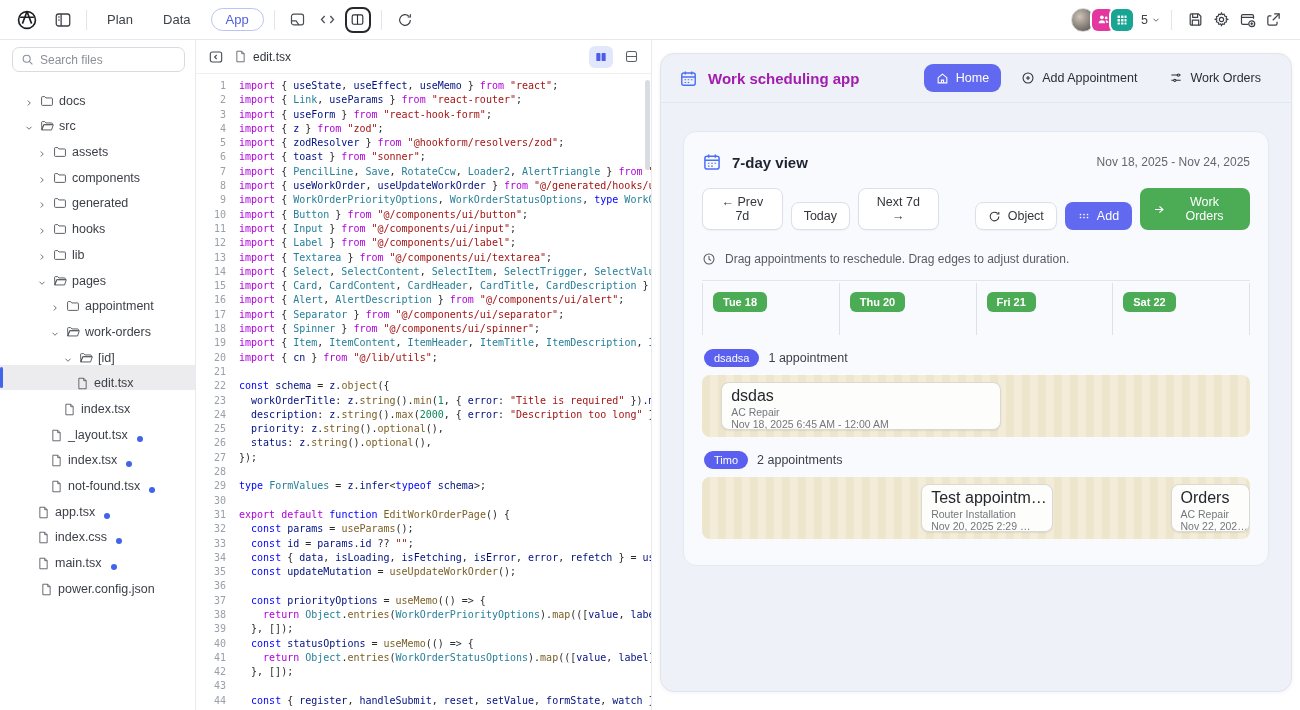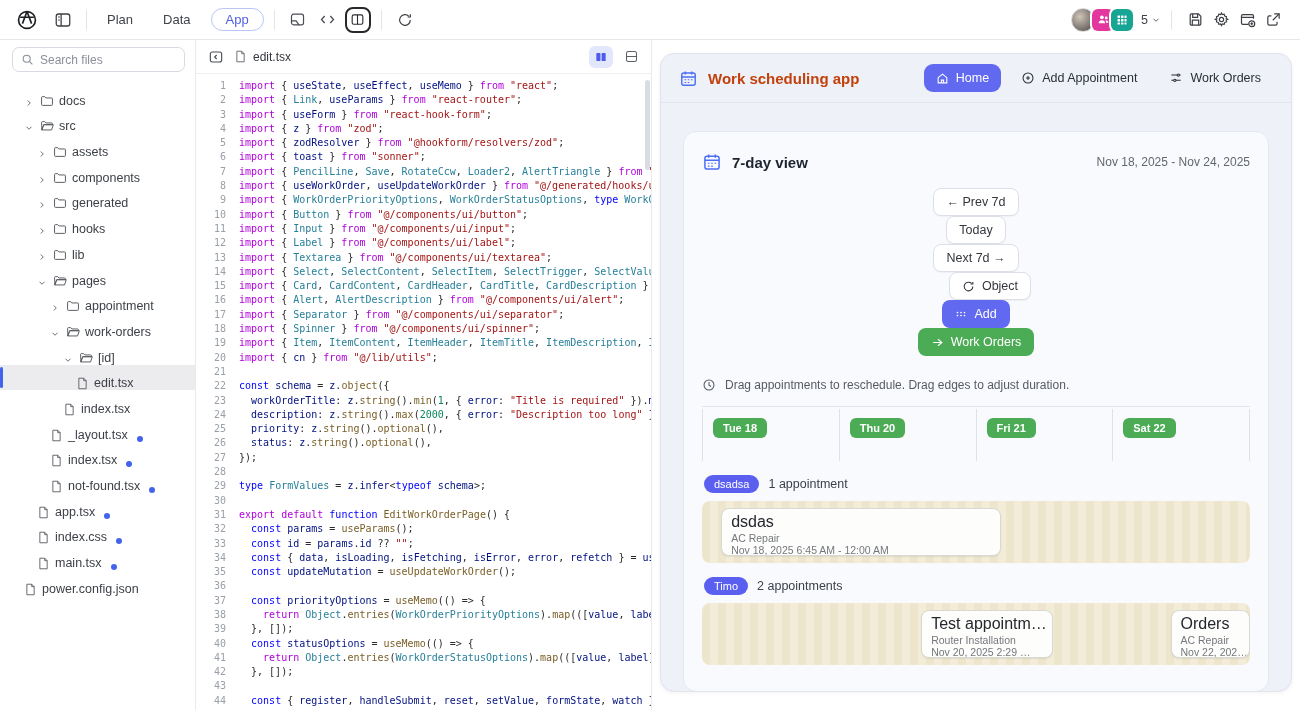--- a/index.html
+++ b/index.html
@@ -47,30 +47,30 @@
   .lines { padding-left:13px; white-space:pre; overflow:hidden; flex:1; color:#000; }
   .kw1 { color:#af00db; } .kw2 { color:#0000ff; } .str { color:#a31515; }
   .typ { color:#267f99; } .fn { color:#795e26; } .var { color:#001080; }
   .num { color:#098658; } .pun { color:#2b2b2b; }
   .scrollthumb { position:absolute; right:1px; top:40px; width:5px; height:90px; border-radius:3px; background:#d9dce1; }
 
   
   .preview { flex:1; background:#fff; padding:13px 8px 18px 8px; }
   .panel { height:100%; background:#eef1f7; border:1px solid #e0e4ed; border-radius:14px; box-shadow:0 1px 4px rgba(30,40,70,.06); overflow:hidden; }
   .panel-hd { height:49px; display:flex; align-items:center; padding:0 18px; border-bottom:1px solid #e2e6ee; gap:10px; }
-  .app-title { font-size:15px; font-weight:bold; color:#c2410c; }
+  .app-title { font-size:15px; font-weight:bold; color:#a21caf; }
   .nav { margin-left:auto; display:flex; align-items:center; gap:8px; }
   .nav-btn { display:flex; align-items:center; gap:7px; font-size:12.5px; color:#2a2f3a; padding:7px 12px; border-radius:9px; cursor:pointer; background:transparent; border:none; font-family:inherit; }
   .nav-btn.active { background:#6069f0; color:#fff; }
   .panel-body { padding:28px 22px; }
   .card7 { background:#f9fafd; border:1px solid #e4e8f0; border-radius:13px; padding:20px 18px 26px 18px; }
   .card7-hd { display:flex; align-items:center; gap:10px; }
   .card7-title { font-size:15px; font-weight:bold; color:#1d2330; }
   .date-range { margin-left:auto; font-size:12px; color:#62676f; }
-  .btnrow { display:flex; align-items:center; margin-top:16px;flex-direction:column; }
+  .btnrow { display:flex; align-items:flex-end; gap:8px; margin-top:16px; }
   .wbtn { background:#fff; border:1px solid #dcdfe8; border-radius:8px; padding:6px 12px; font-size:12.5px; color:#33363c; cursor:pointer; box-shadow:0 1px 1px rgba(0,0,0,.04); display:flex; align-items:center; gap:7px; font-family:inherit; }
   .wbtn.refresh { margin-left:28px; }
   .cbtn { border:none; border-radius:8px; padding:7px 13px; font-size:12.5px; color:#fff; cursor:pointer; display:flex; align-items:center; gap:7px; font-family:inherit; }
   .cbtn.add { background:#6069f0; }
   .cbtn.green { background:#4cab55; }
   .hint { display:flex; align-items:center; gap:9px; margin-top:22px; font-size:12px; color:#565b63; }
   .sep { height:1px; background:#e2e5ec; margin:14px 0 0 0; }
   .days { display:flex; height:52px; margin-top:2px; }
   .day-col { flex:1; border-left:1px solid #dde1e9; padding:9px 0 0 10px; }
   .day-col:first-child { border-left:1px solid #dde1e9; }
@@ -390,21 +390,21 @@
           <span class="mod-dot"></span>
         </div>
         <div class="tree-row" style="padding-left: 37px;">
           <svg width="13" height="13" viewBox="0 0 16 16" fill="none" stroke="#55595f" stroke-width="1.1">
             <path d="M3.5 1.5 h6 l3 3 v10 h-9 z"></path>
             <path d="M9.5 1.5 v3 h3"></path>
           </svg>
           <span>main.tsx</span>
           <span class="mod-dot"></span>
         </div>
-        <div class="tree-row" style="padding-left: 24px;">
+        <div class="tree-row" style="padding-left: 40px;">
           <svg width="13" height="13" viewBox="0 0 16 16" fill="none" stroke="#55595f" stroke-width="1.1">
             <path d="M3.5 1.5 h6 l3 3 v10 h-9 z"></path>
             <path d="M9.5 1.5 v3 h3"></path>
           </svg>
           <span>power.config.json</span>
         </div>
       </div>
   </aside>
 
   <section class="editor">

